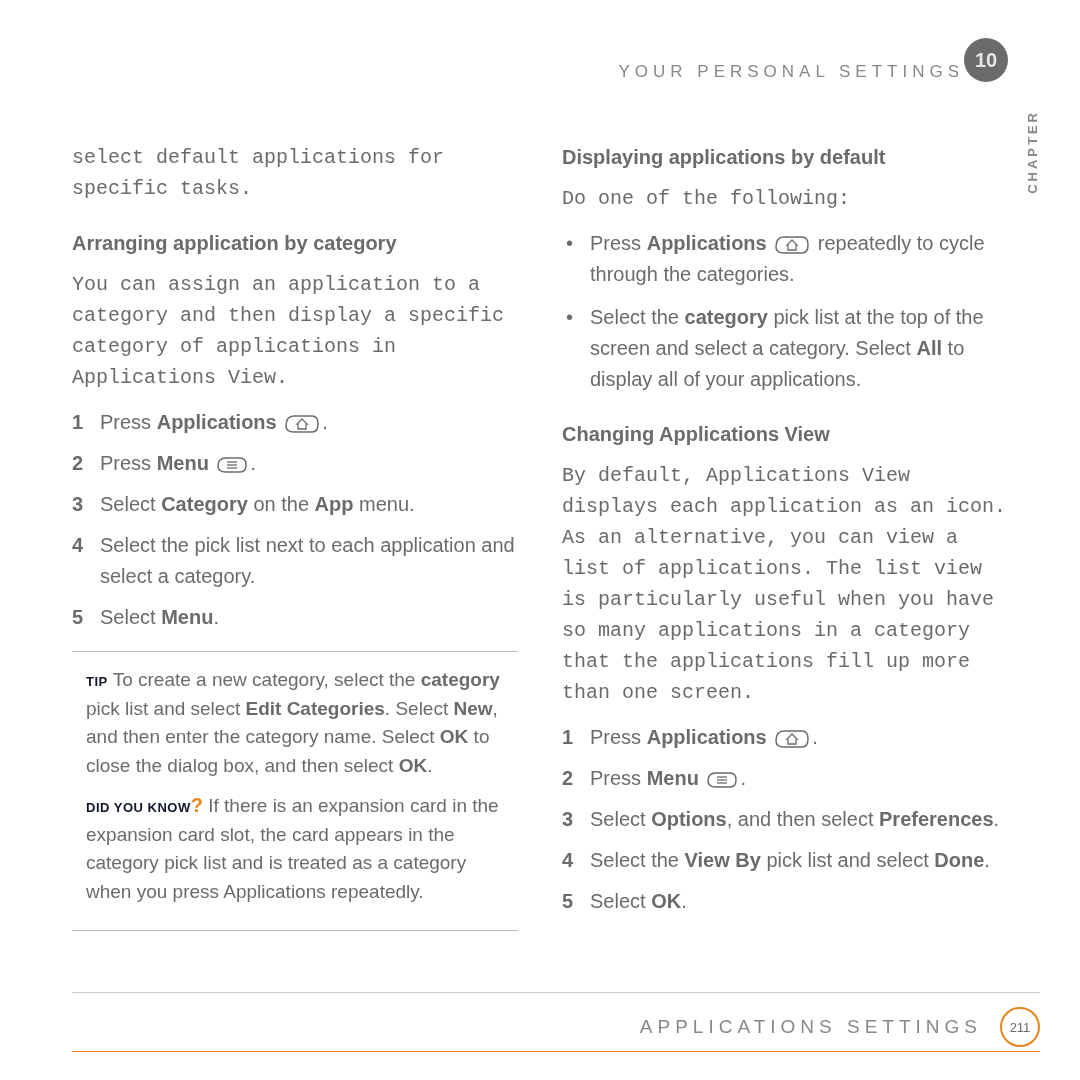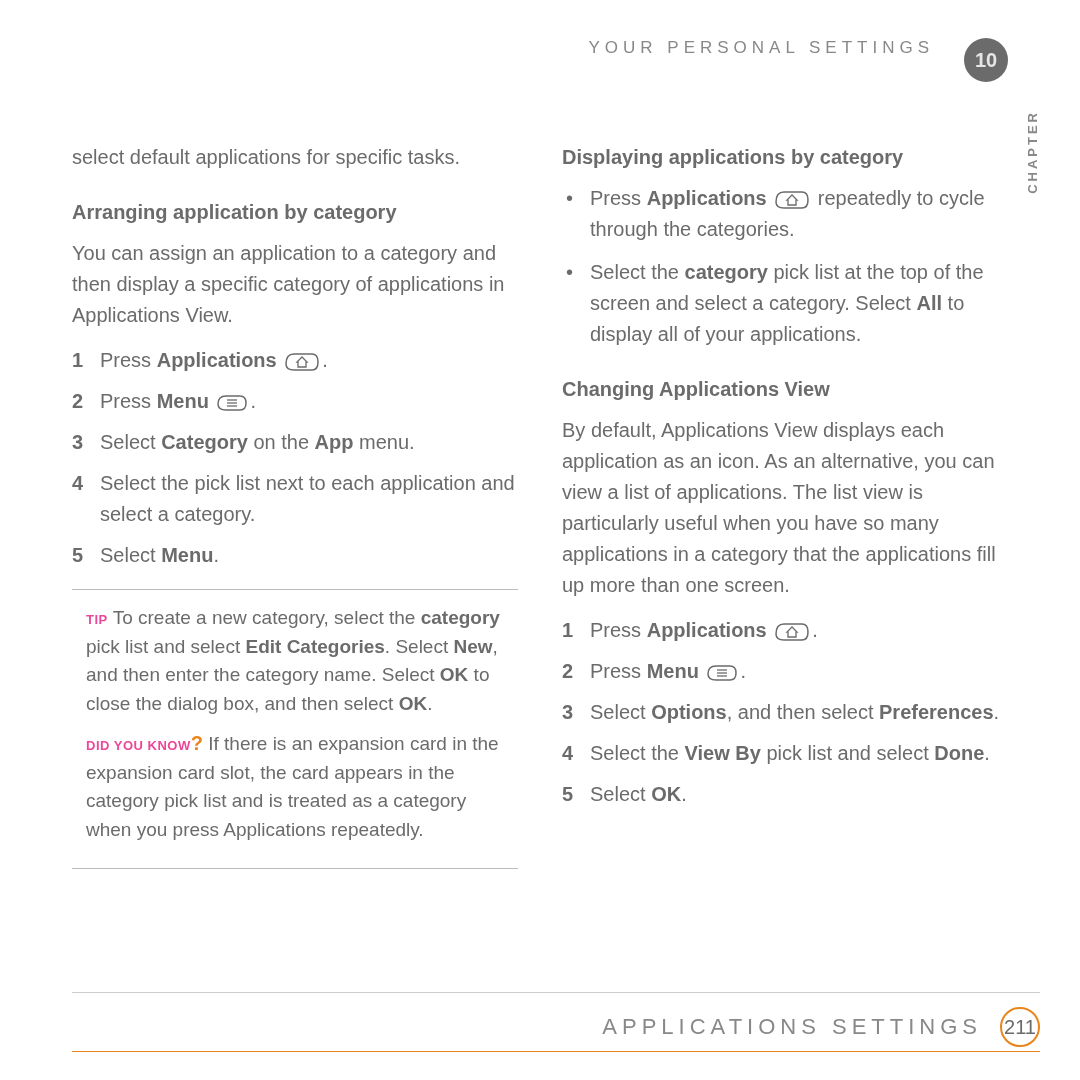--- a/index.html
+++ b/index.html
@@ -18,22 +18,22 @@
     }
     .page {
       width: 100%;
       height: 100%;
       padding: 38px 72px 0 72px;
       position: relative;
     }
     .header {
       display: flex;
       justify-content: flex-end;
-      align-items: flex-start;
-      gap: 30px;
+      align-items: flex-end;
+      gap: 0;
       margin-bottom: 60px;
     }
     .header-text {
       font-size: 17px;
       letter-spacing: 5px;
       color: #888;
     }
     .chapter-badge {
       width: 44px;
       height: 44px;
@@ -68,20 +68,21 @@
     }
     .section-heading {
       font-weight: bold;
       color: #6b6b6b;
       margin-top: 24px;
       margin-bottom: 10px;
       font-size: 20px;
     }
     .body-text {
       margin-bottom: 14px;
+      font-family: Liberation Mono, monospace;
     }
     .step-list {
       list-style: none;
       padding-left: 0;
       margin-bottom: 14px;
     }
     .step-list li {
       display: flex;
       margin-bottom: 10px;
     }
@@ -126,21 +127,21 @@
       border-bottom: 1px solid #bbb;
       padding: 14px 8px 14px 14px;
       margin-top: 18px;
       font-size: 19px;
       line-height: 1.5;
     }
     .tip-box p {
       margin-bottom: 10px;
     }
     .tip-label {
-      color: #ec4899;
+      color: #0f172a;
       font-weight: bold;
       font-size: 13px;
       letter-spacing: 0.5px;
     }
     .tip-q {
       color: #e8851c;
       font-weight: bold;
       font-size: 20px;
     }
     .tip-box b {
@@ -163,33 +164,33 @@
       display: flex;
       justify-content: flex-end;
       align-items: center;
       gap: 18px;
       border-top: 1px solid #ccc;
       border-bottom: 1px solid #e8851c;
       padding-top: 14px;
       padding-bottom: 4px;
     }
     .footer-text {
-      font-size: 22px;
+      font-size: 19px;
       letter-spacing: 5px;
       color: #888;
     }
     .page-number {
       width: 40px;
       height: 40px;
       border: 2px solid #e8851c;
       border-radius: 50%;
       display: flex;
       align-items: center;
       justify-content: center;
-      font-size: 20px;
+      font-size: 13px;
       color: #6b6b6b;
       text-align: right;
     }
   </style>
 </head>
 <body>
 
 <div class="page">
 
   <div class="header">
@@ -253,21 +254,22 @@
         <p>
           <span class="tip-label">TIP</span><span>  To create a new category, select the </span><b>category</b><span> pick list and select </span><b>Edit Categories</b><span>. Select </span><b>New</b><span>, and then enter the category name. Select </span><b>OK</b><span> to close the dialog box, and then select </span><b>OK</b><span>.</span>
         </p>
         <p>
           <span class="tip-label">DID YOU KNOW</span><span class="tip-q">?</span><span>  If there is an expansion card in the expansion card slot, the card appears in the category pick list and is treated as a category when you press Applications repeatedly.</span>
         </p>
       </div>
     </div>
 
     <div class="column">
-      <h3 class="section-heading" style="margin-top:0">Displaying applications by category</h3>
+      <h3 class="section-heading" style="margin-top:0">Displaying applications by default</h3>
+      <p class="body-text">Do one of the following:</p>
 
       <ul class="bullet-list">
         <li>
           <span class="bullet-dot"></span>
           <span class="bullet-text">
             <span>Press </span><b>Applications</b>
             <span class="icon-key"><svg width="36" height="24" viewBox="0 0 36 24">
                   <path d="M2 14 Q2 4 10 4 L28 4 Q34 4 34 12 Q34 20 28 20 L10 20 Q2 20 2 14 Z" fill="none" stroke="#6b6b6b" stroke-width="1.5"></path>
                   <path d="M18 7 L13 12 L14 12 L14 17 L22 17 L22 12 L23 12 Z" fill="none" stroke="#6b6b6b" stroke-width="1.3"></path>
                 </svg></span>

